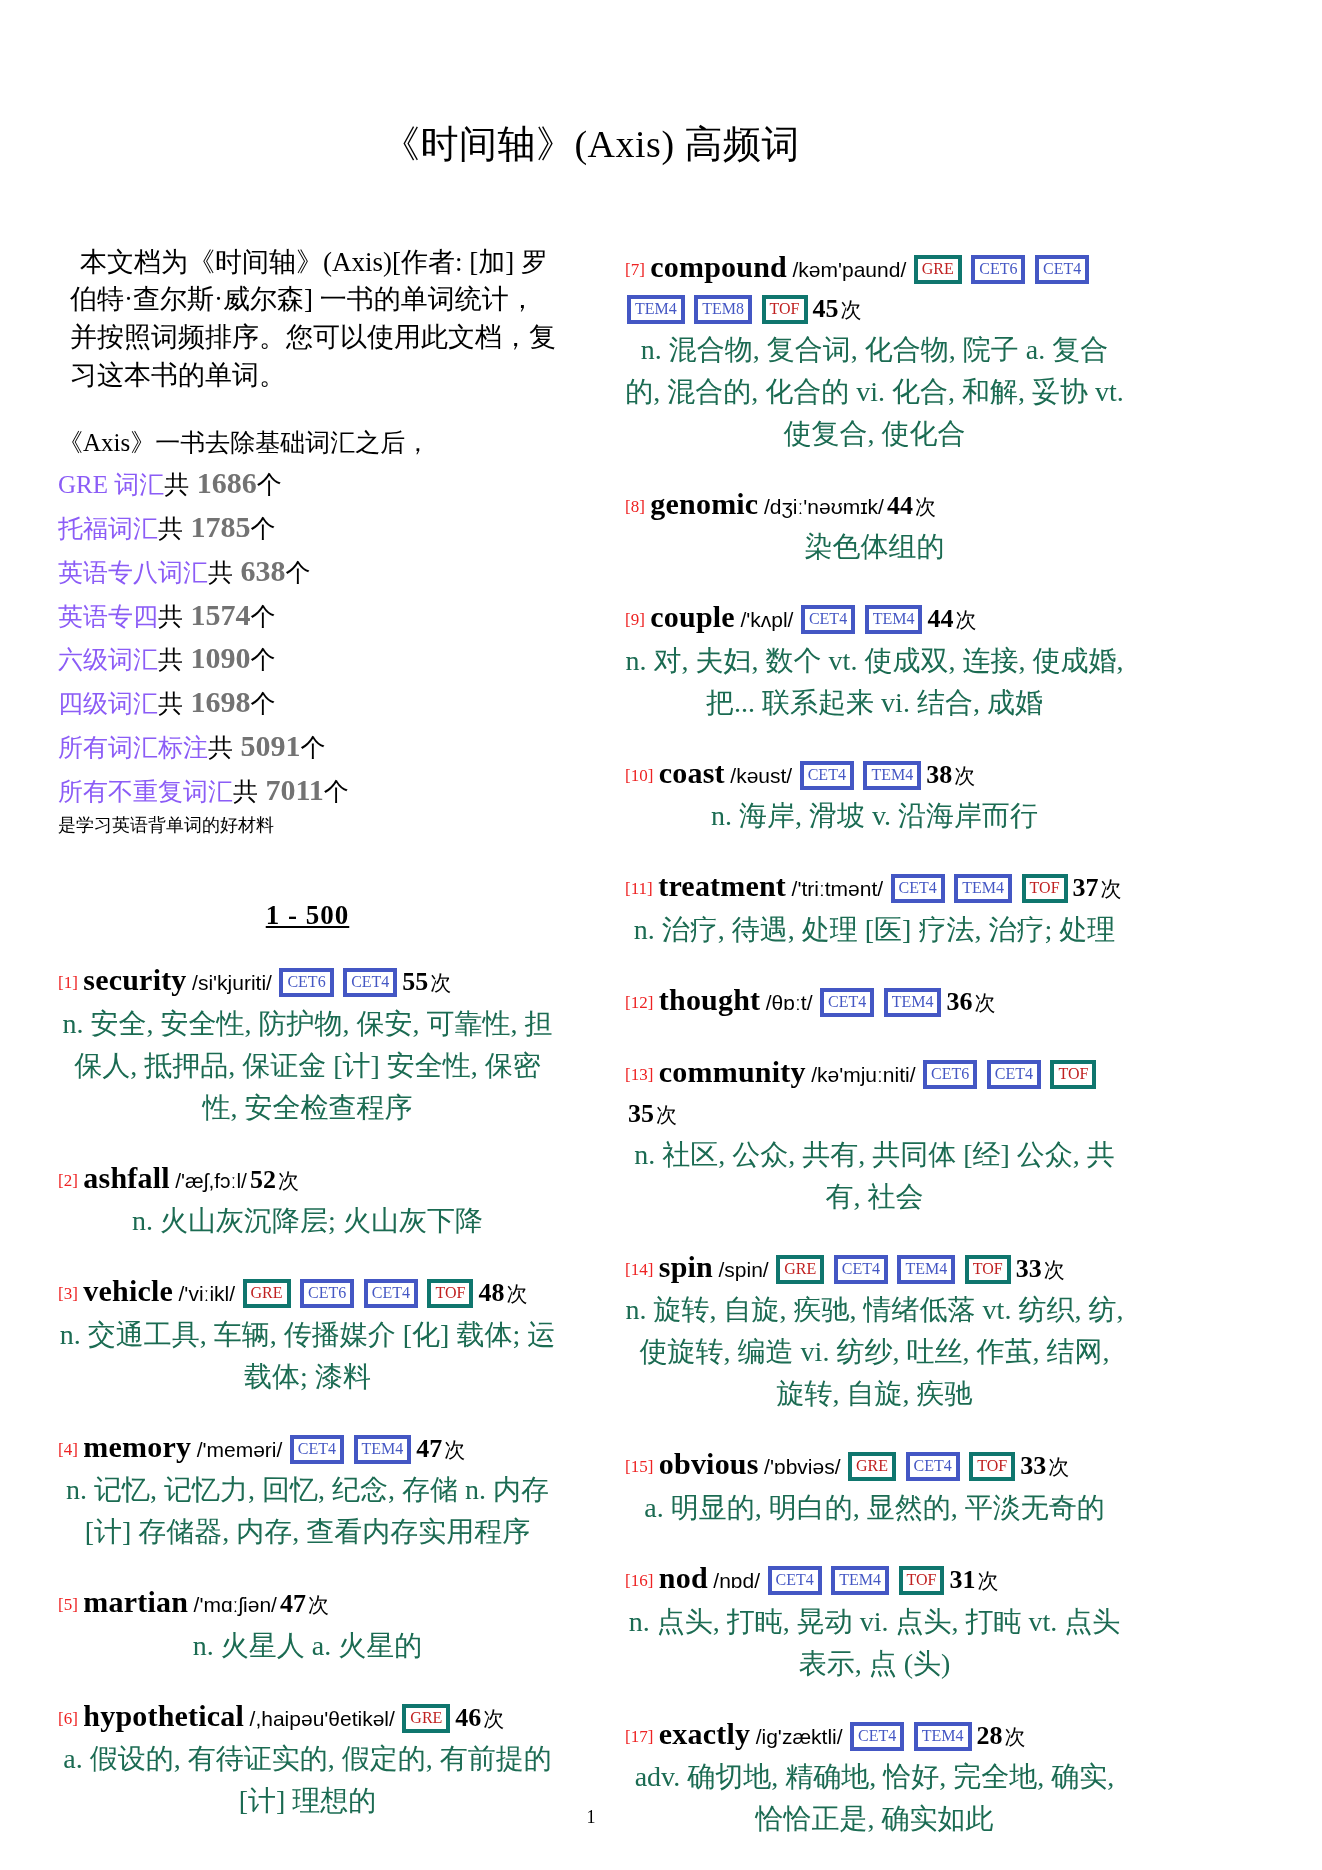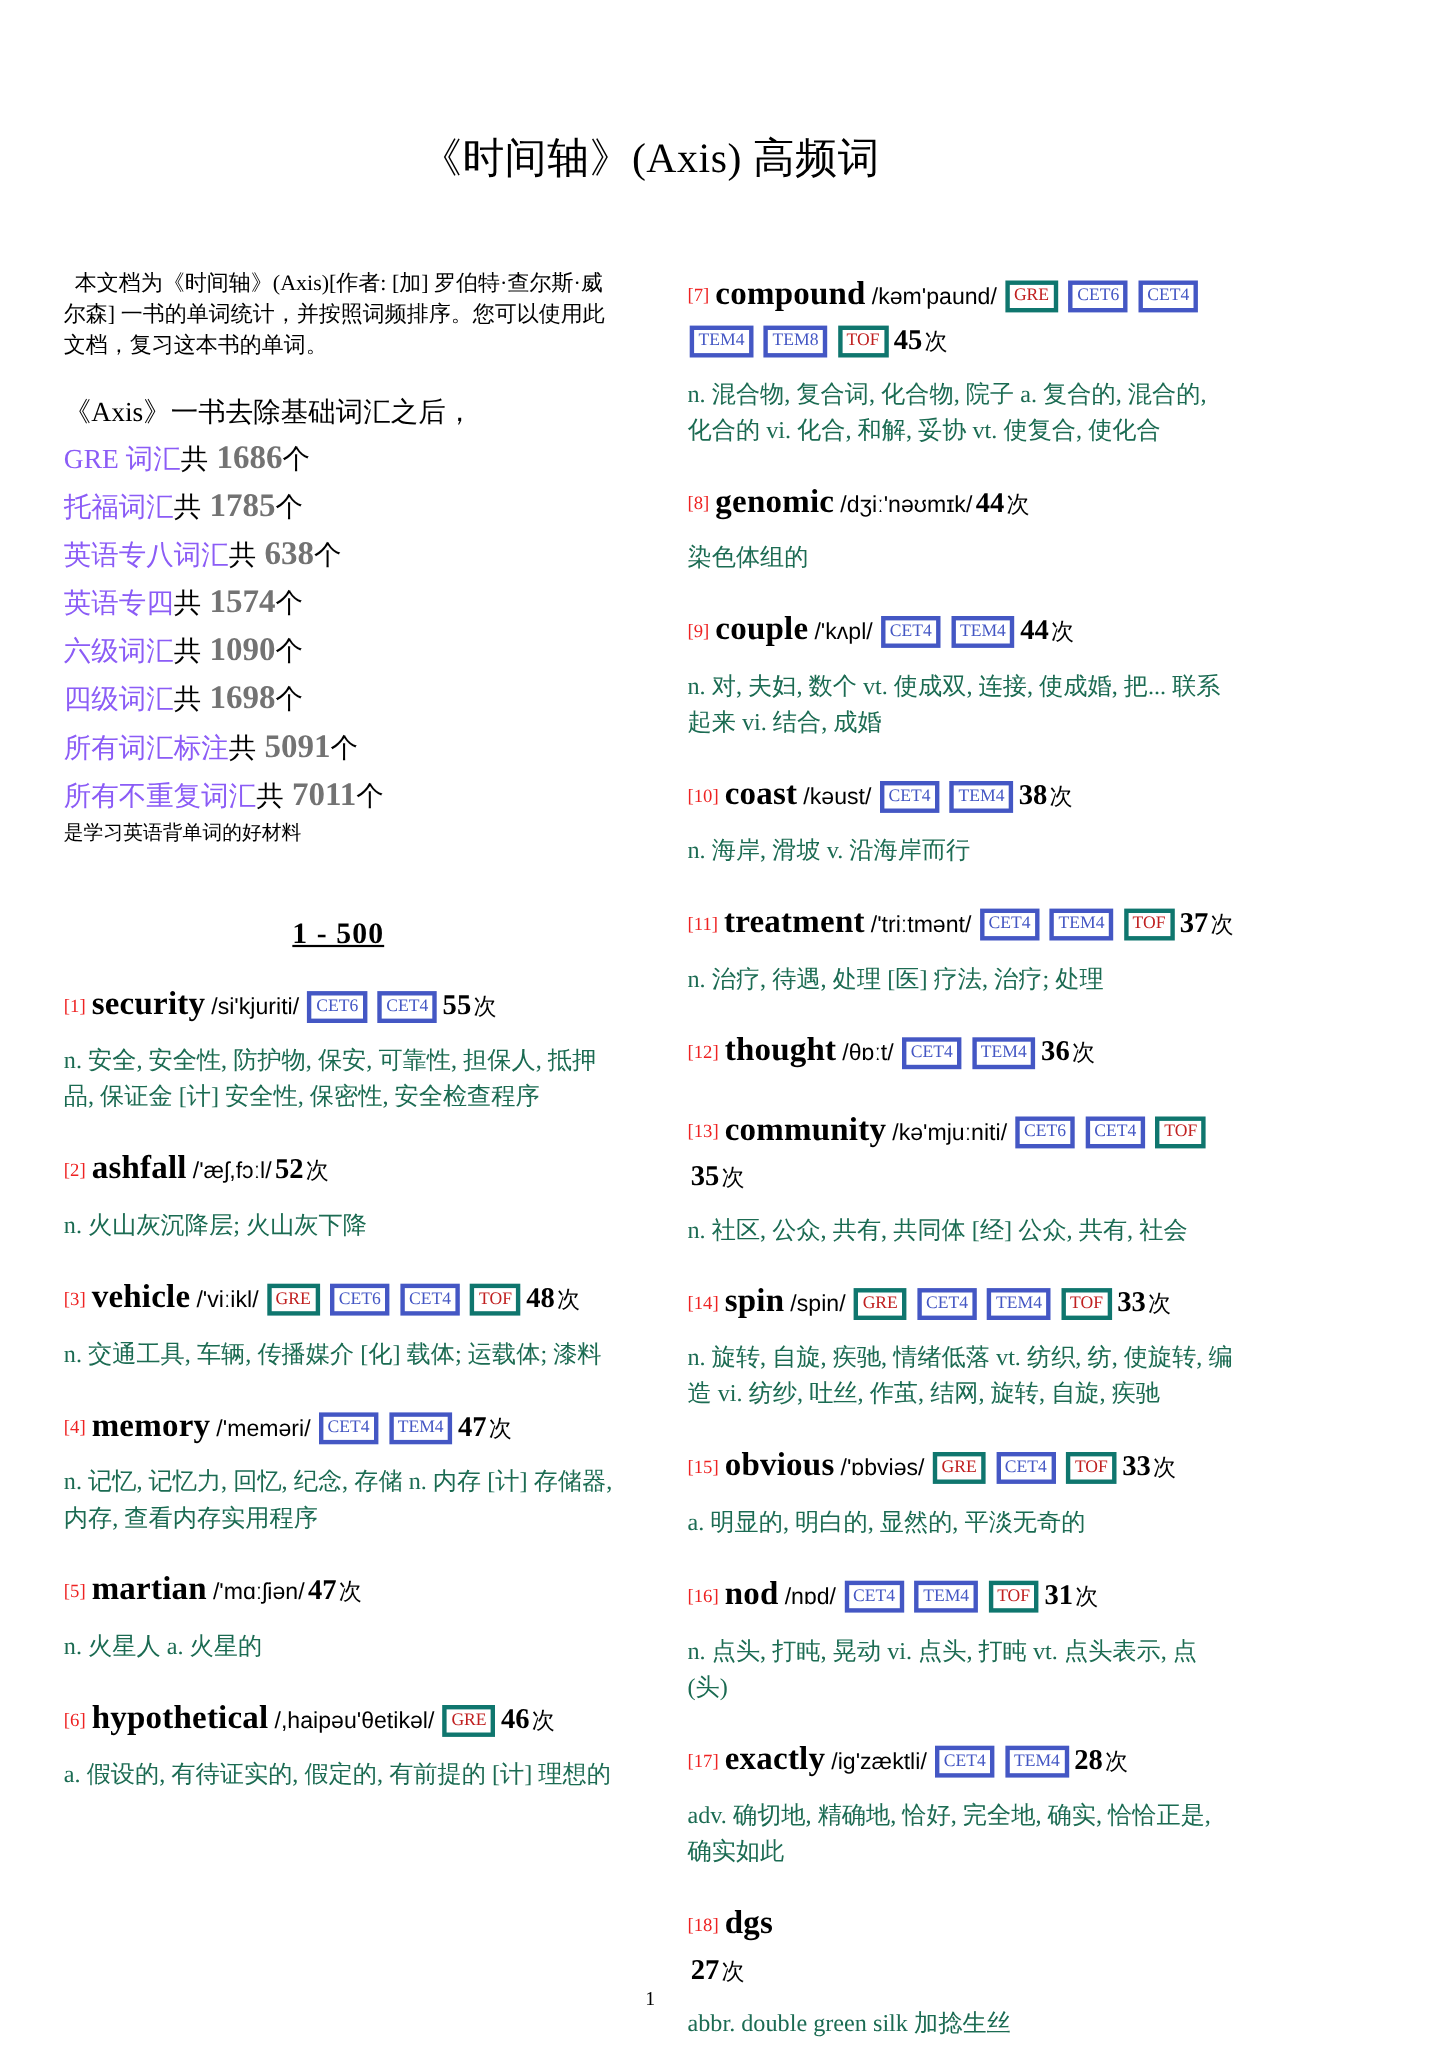--- a/index.html
+++ b/index.html
@@ -44,23 +44,23 @@
   }
   .col {
     width: 50%;
     box-sizing: border-box;
   }
   .col-left { padding-right: 34px; }
   .col-right { padding-left: 34px; }
 
   
   .intro {
-    font-size: 20px;
+    font-size: 27px;
     line-height: 1.40;
-    margin: 0 0 30px 0;
+    margin: 0 0 30px 12px;
     text-indent: 10px;
   }
 
   
   .stats-lead {
     font-size: 25px;
     line-height: 1.46;
     margin: 0;
   }
   .stat-line {
@@ -141,23 +141,24 @@
     font-weight: bold;
     font-size: 26px;
     margin-left: 3px;
   }
   .ci {
     font-size: 21px;
     margin-left: 2px;
   }
   .defn {
     color: #1b6b52;
-    font-size: 22px;
+    font-size: 28px;
     line-height: 1.50;
-    margin-top: 12px;
+    margin-top: 0;
+    text-align: center;
   }
 
   
   .page-number {
     position: absolute;
     bottom: 42px;
     left: 0;
     width: 100%;
     text-align: center;
     font-size: 18px;

